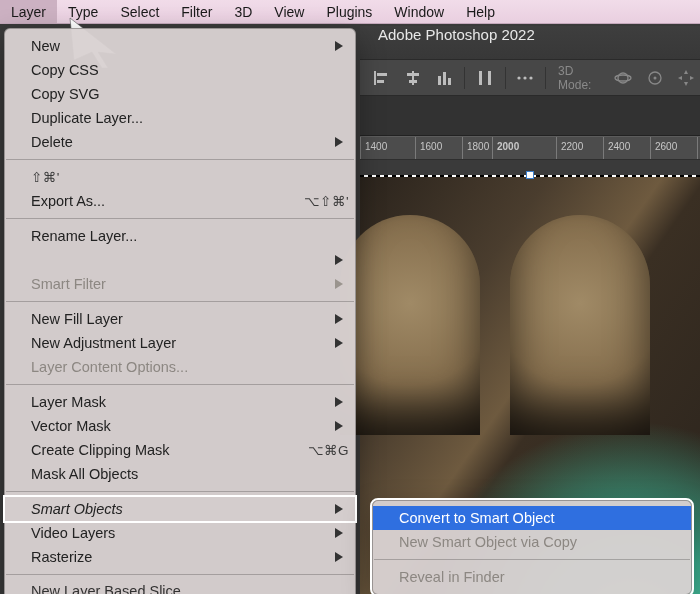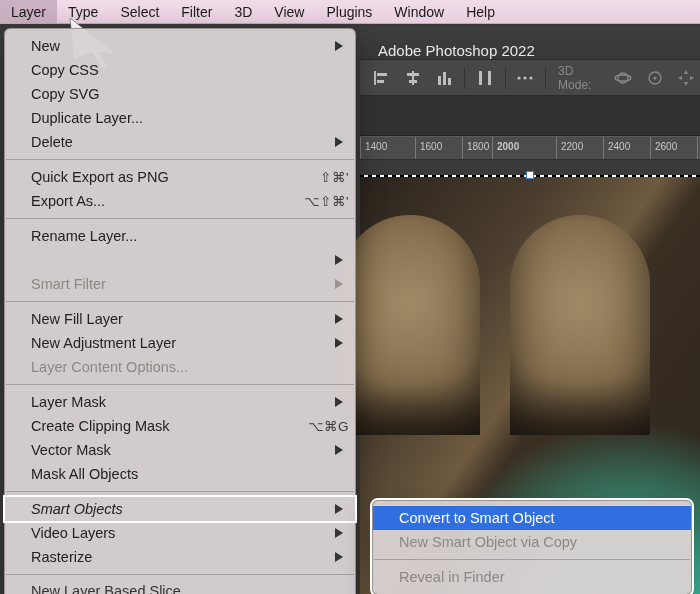--- a/index.html
+++ b/index.html
@@ -28,21 +28,21 @@
     display:flex; align-items:stretch; font-size:14px; color:#1a1a1a; }
   .menubar .item { padding:0 11px; display:flex; align-items:center; }
   .menubar .item.sel { background:#ccb1c2; }
 
   
   .cursor-arrow { position:absolute; left:68px; top:16px; pointer-events:none; }
 
   
   .ps-titlebar { position:absolute; left:360px; right:0; top:26px; height:34px;
      background:linear-gradient(#3e3e3e,#383838); color:#e8e8e8; font-size:15px;
-     display:flex; align-items:flex-end; padding-left:18px; border-bottom:1px solid #2a2a2a;}
+     display:flex; align-items:flex-start; padding-left:18px; border-bottom:1px solid #2a2a2a;}
   .ps-toolbar { position:absolute; left:360px; right:0; top:60px; height:36px;
      background:#474747; border-bottom:1px solid #2a2a2a; display:flex; align-items:center;
      color:#bdbdbd; font-size:12px; padding-left:8px; gap:4px;justify-content:space-between;}
   .tb-btn{ width:30px; height:24px; display:flex; align-items:center; justify-content:center; border-radius:3px;}
   .tb-sep{ width:1px; height:22px; background:#333; margin:0 2px;}
   .tb-label{ margin-left:6px; color:#8a8a8a;}
   .tb-ic{ fill:#bdbdbd;}
   .tb-dim{ opacity:.55;}
   .doc-tab-strip{position:absolute; left:360px; right:0; top:96px; height:40px;
      background:#323232; border-bottom:1px solid #222;}
@@ -226,21 +226,20 @@
       <span class="lbl">Duplicate Layer...</span>
     </div>
     <div class="row">
       <span class="lbl">Delete</span>
       <svg class="chev" width="8" height="10">
         <polygon points="0,0 8,5 0,10" fill="#333"></polygon>
       </svg>
     </div>
     <div class="sep"></div>
     <div class="row">
-      <span class="lbl">Quick Export as PNG</span>
       <span class="scut">⇧⌘'</span>
     </div>
     <div class="row">
       <span class="lbl">Export As...</span>
       <span class="scut">⌥⇧⌘'</span>
     </div>
     <div class="sep"></div>
     <div class="row">
       <span class="lbl">Rename Layer...</span>
     </div>
@@ -272,28 +271,28 @@
       <span class="lbl">Layer Content Options...</span>
     </div>
     <div class="sep"></div>
     <div class="row">
       <span class="lbl">Layer Mask</span>
       <svg class="chev" width="8" height="10">
         <polygon points="0,0 8,5 0,10" fill="#333"></polygon>
       </svg>
     </div>
     <div class="row">
+      <span class="lbl">Vector Mask</span>
+      <svg class="chev" width="8" height="10">
+        <polygon points="0,0 8,5 0,10" fill="#333"></polygon>
+      </svg>
+    </div>
+    <div class="row">
       <span class="lbl">Create Clipping Mask</span>
       <span class="scut">⌥⌘G</span>
-    </div>
-    <div class="row">
-      <span class="lbl">Vector Mask</span>
-      <svg class="chev" width="8" height="10">
-        <polygon points="0,0 8,5 0,10" fill="#333"></polygon>
-      </svg>
     </div>
     <div class="row">
       <span class="lbl">Mask All Objects</span>
     </div>
     <div class="sep"></div>
     <div class="row boxed smart">
       <span class="lbl">Smart Objects</span>
       <svg class="chev" width="8" height="10">
         <polygon points="0,0 8,5 0,10" fill="#333"></polygon>
       </svg>

